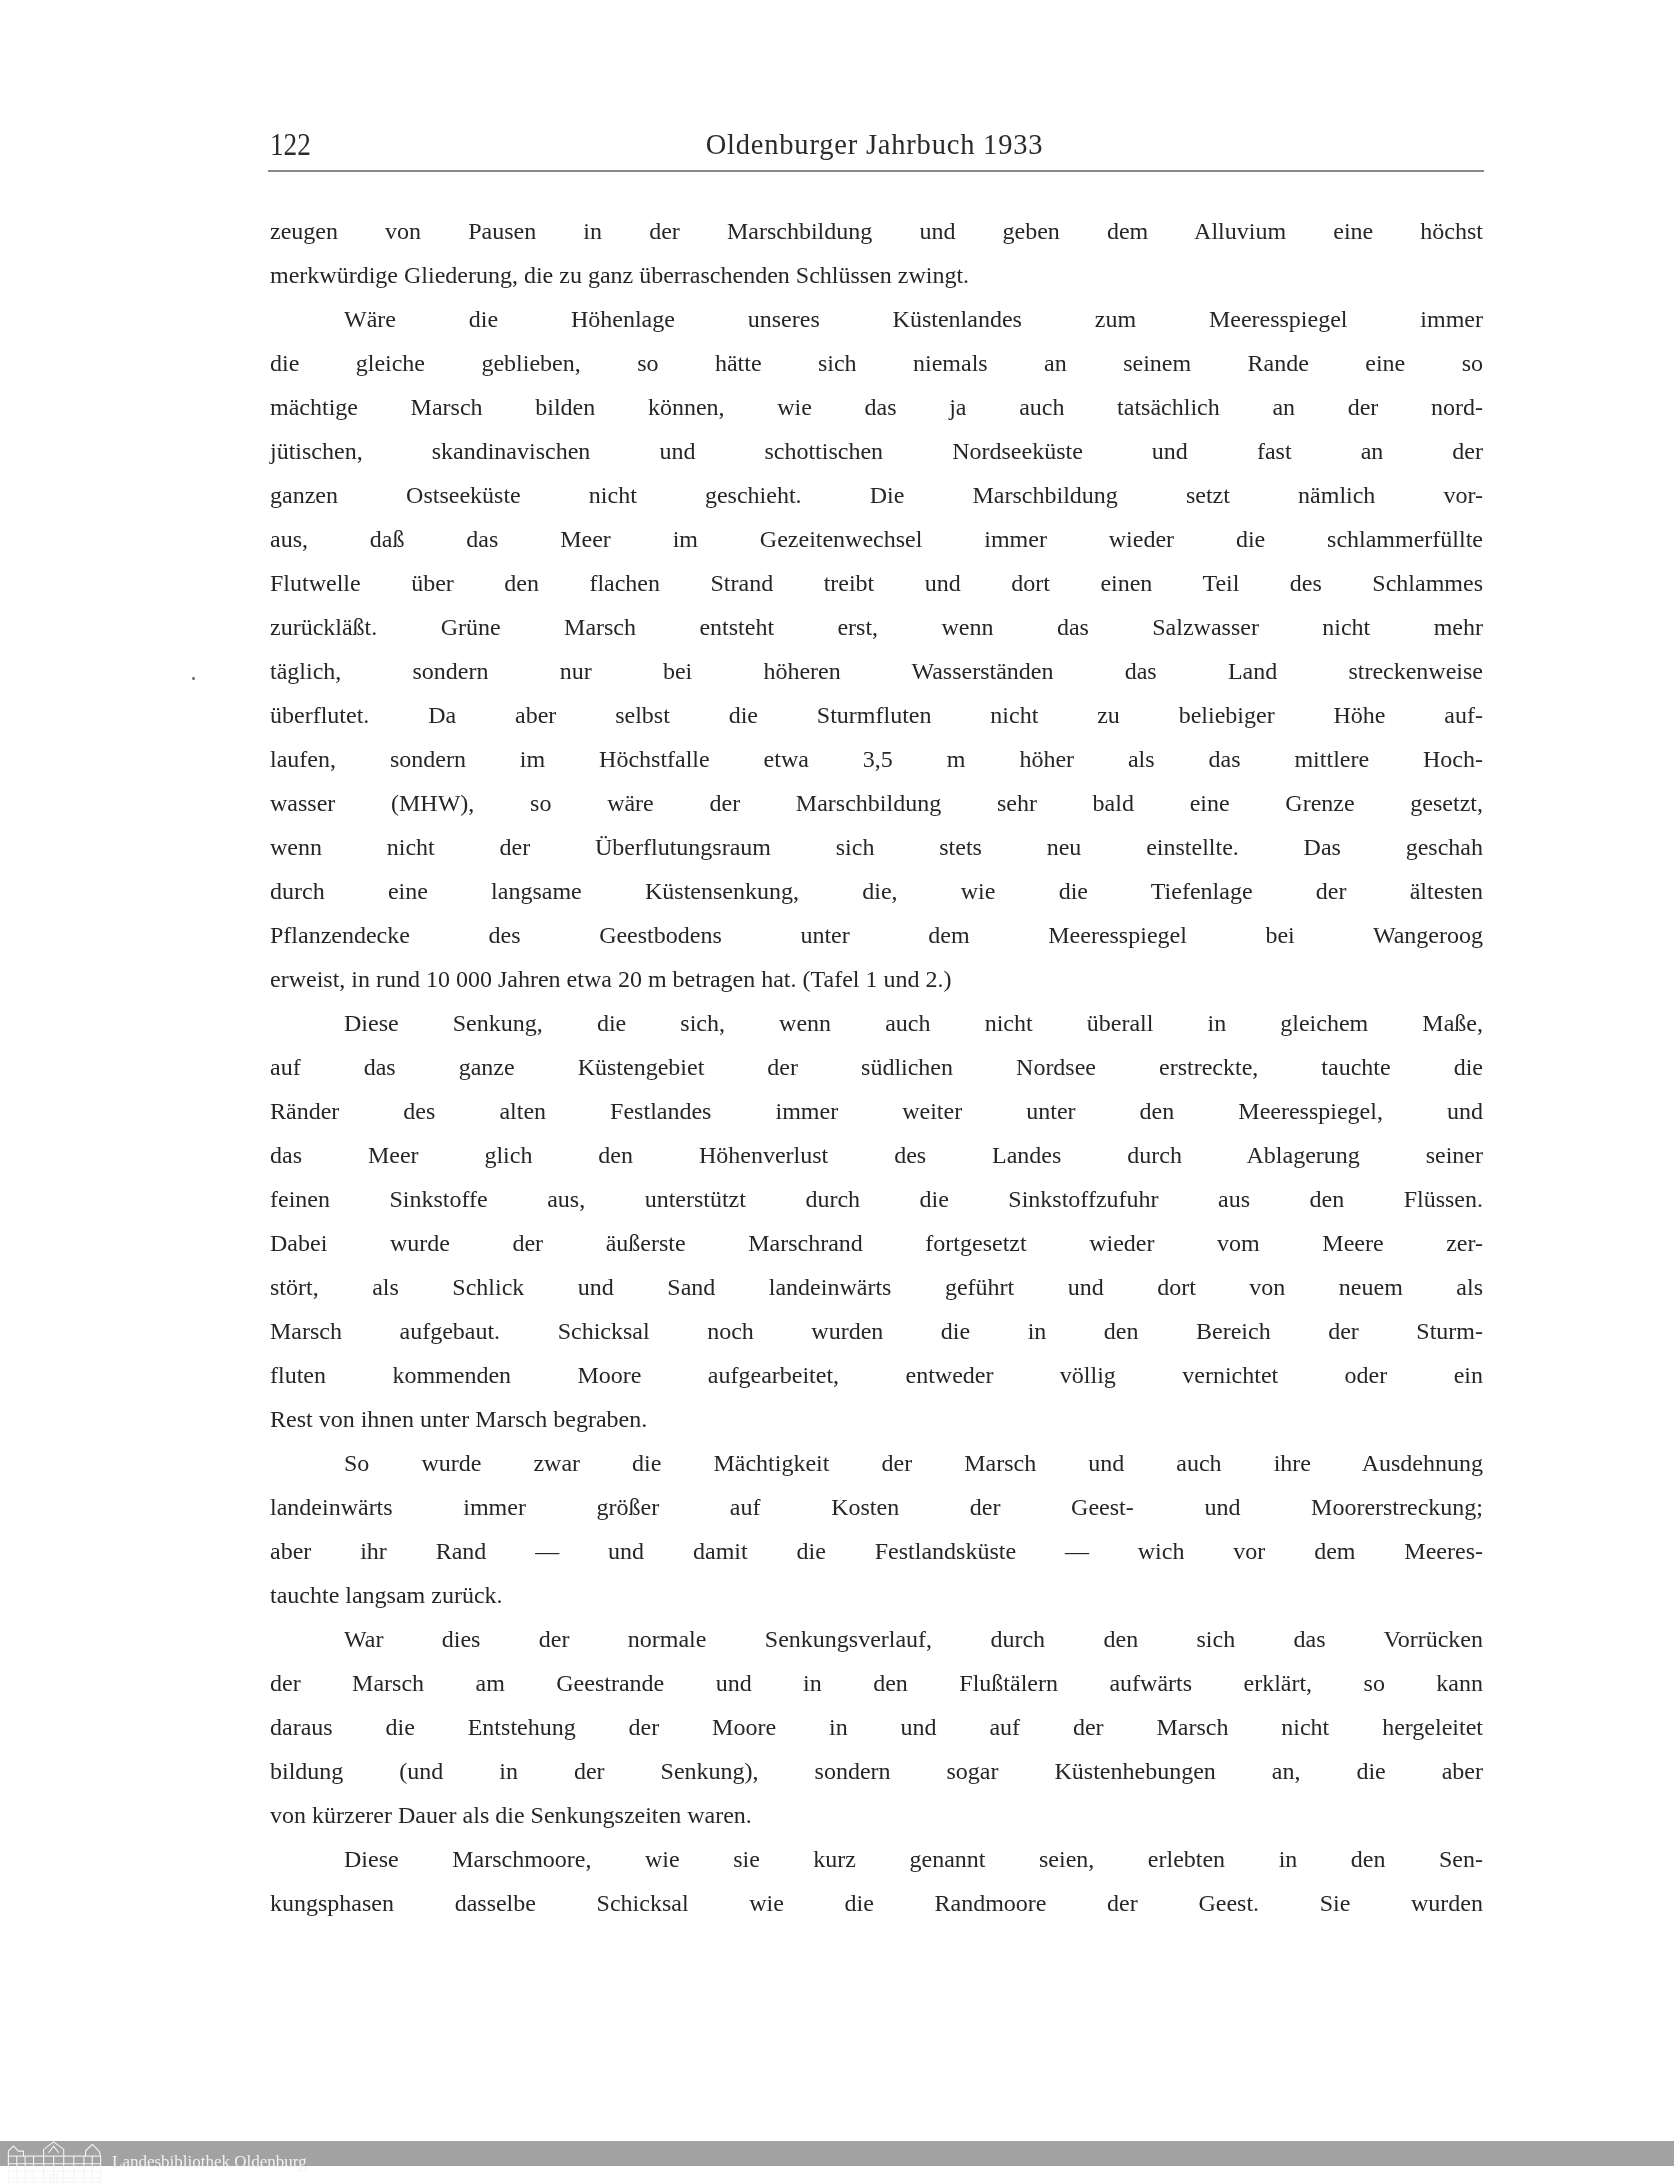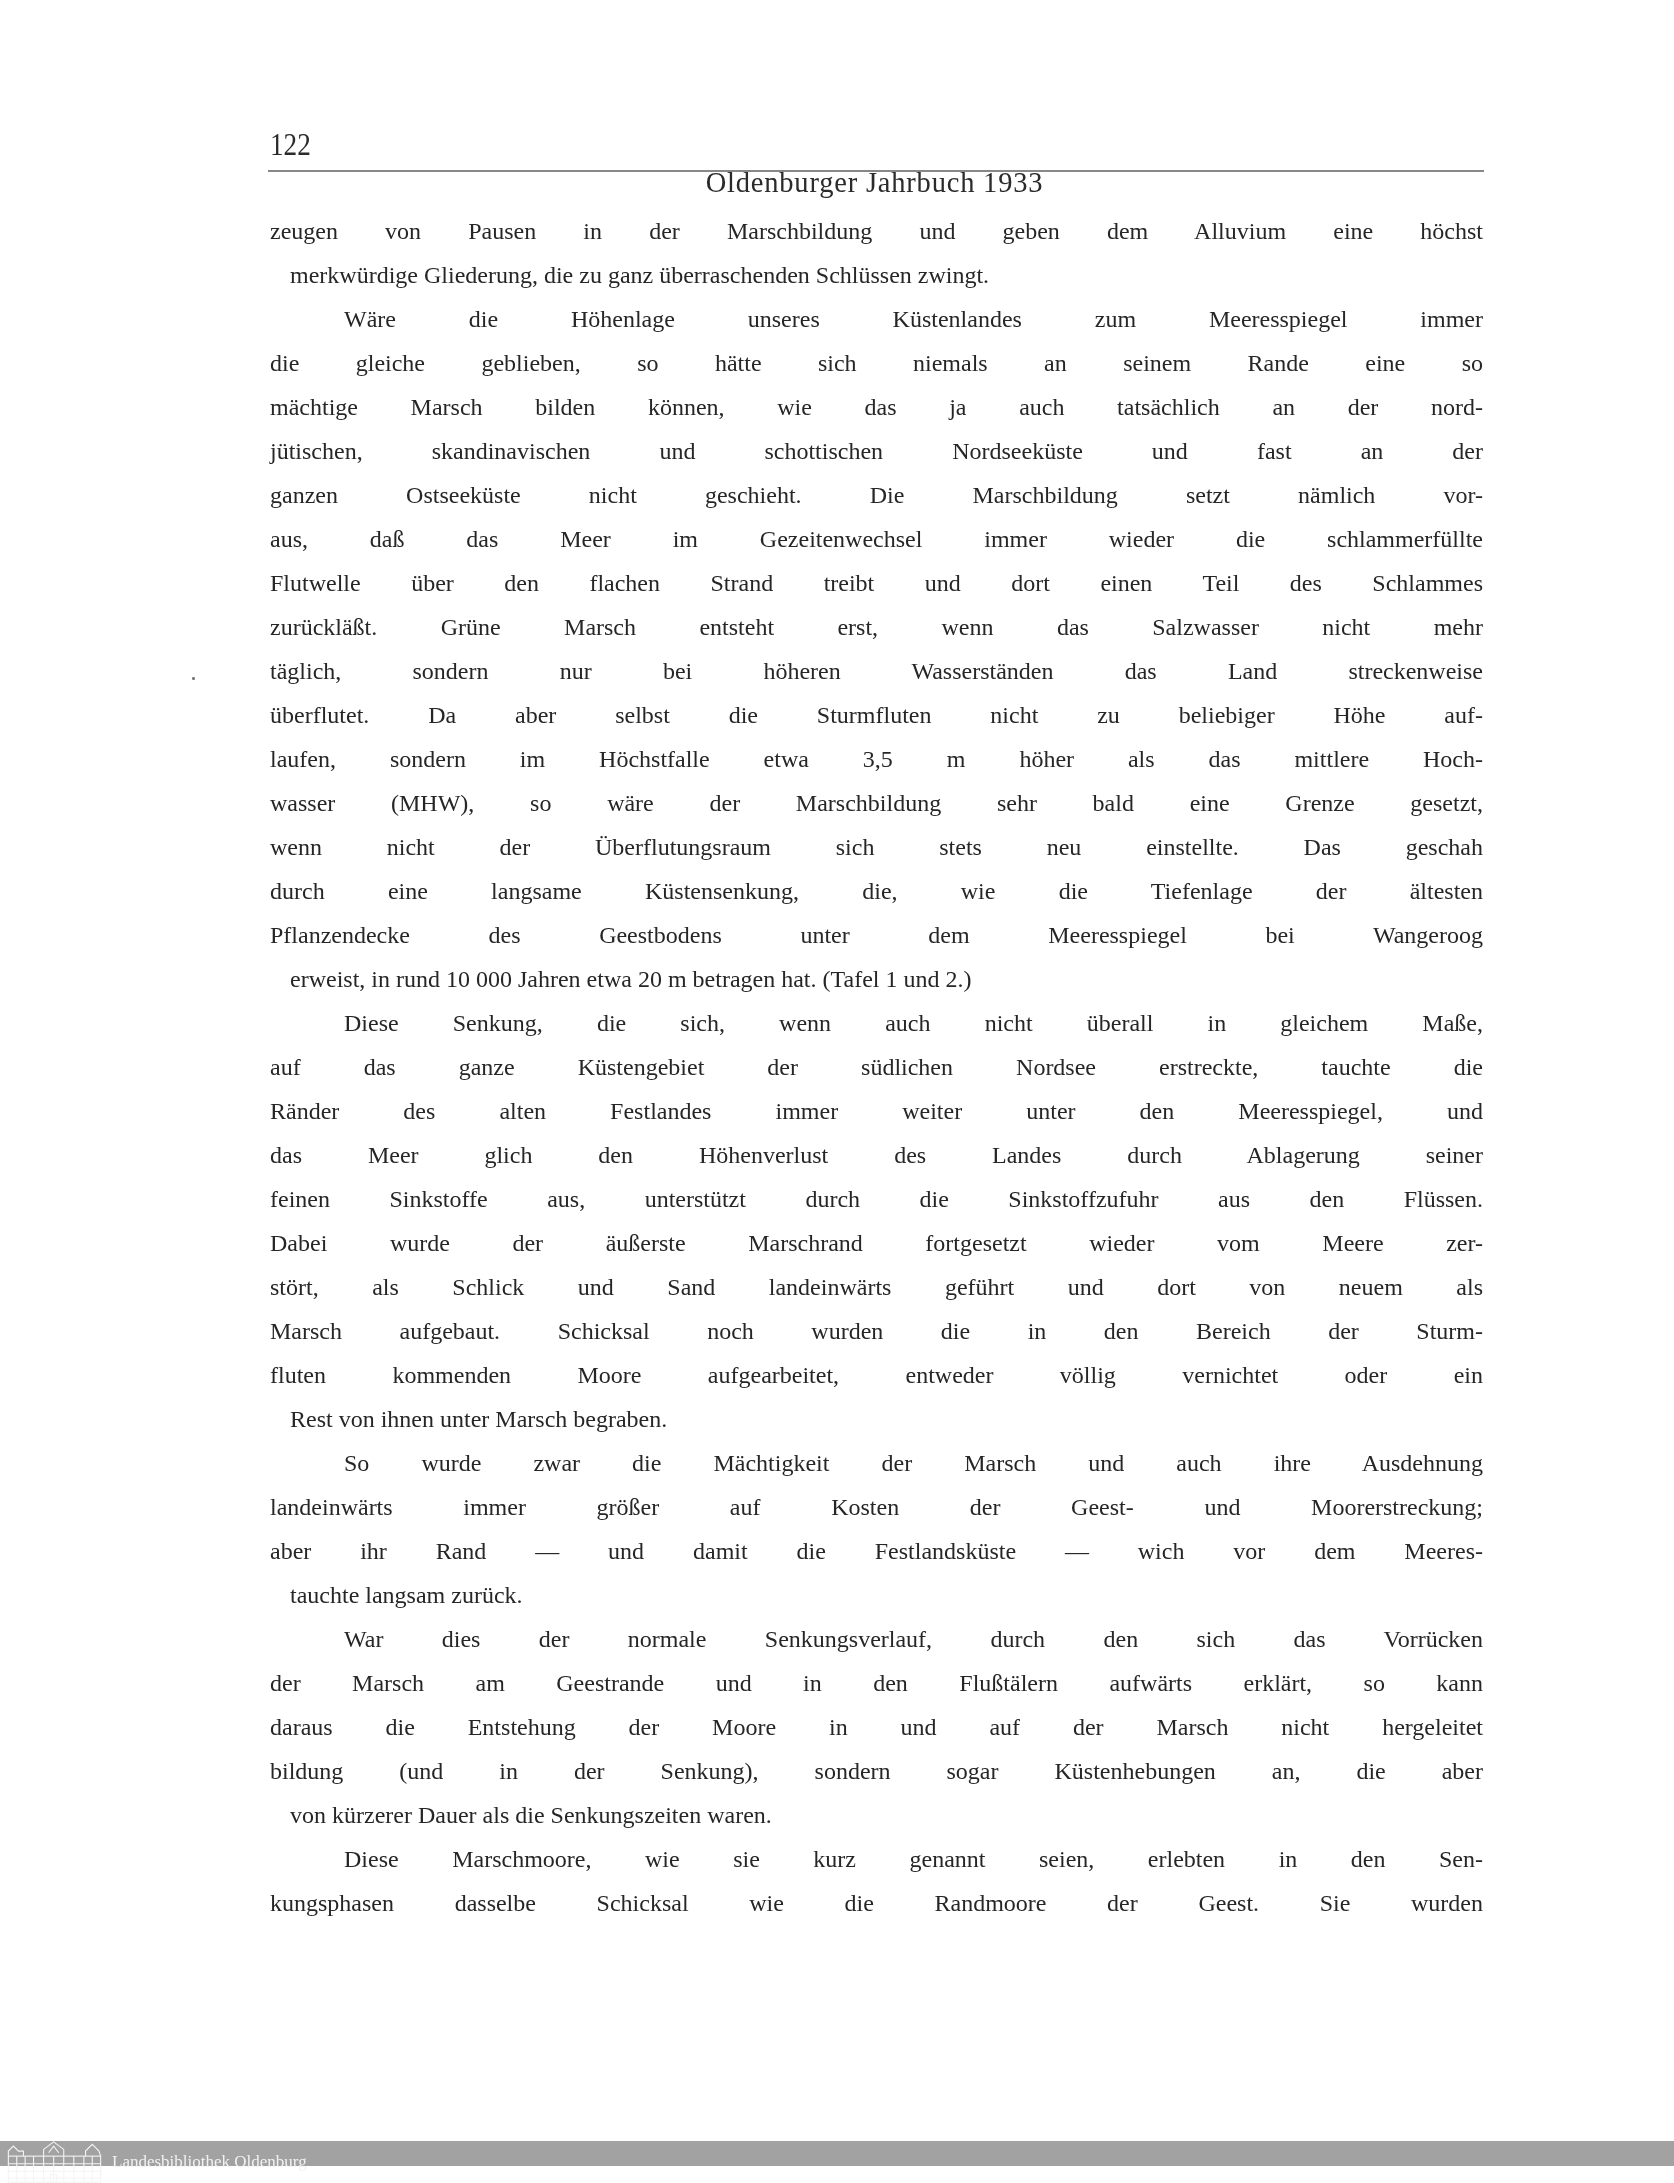--- a/index.html
+++ b/index.html
@@ -8,34 +8,34 @@
   .running-head { position: absolute; left: 270px; top: 126px; width: 1214px; height: 37px; }
   .page-number {
     position: absolute; left: 0; top: 0;
     font-family: "Liberation Serif", "DejaVu Serif", serif;
     font-size: 32px; line-height: 37px; color: #2b2b2b;
     transform: scaleX(0.85); transform-origin: left center;
   }
   .journal-title {
     position: absolute; left: 0; width: 1209px; top: 0; text-align: center;
     font-family: "Liberation Serif", "DejaVu Serif", serif;
-    font-size: 28.5px; line-height: 37px; color: #2b2b2b; letter-spacing: 0.8px; margin-top: 38px;
+    font-size: 28.5px; line-height: 37px; color: #2b2b2b; letter-spacing: 0.8px;
   }
   .head-rule { position: absolute; left: 268px; top: 170px; width: 1216px; height: 1.7px; background: #6a6a6a; opacity: 0.8; }
   .body-text { position: absolute; left: 270px; top: 209px; width: 1213px; }
   .line {
     display: block; height: 44px; line-height: 44px; white-space: nowrap; overflow: visible;
     font-family: "Liberation Serif", "DejaVu Serif", serif;
     font-size: 24px; color: #262626;
     text-align: justify; text-align-last: justify;
   }
   .line.indent { padding-left: 74px; }
   .line.last { text-align-last: left; }
   .line span.t { display: inline-block; width: 100%; white-space: normal; text-align: justify; text-align-last: justify; }
-  .line.last span.t { text-align-last: left; margin-left: 20px; }
+  .line.last span.t { text-align-last: left; }
   .margin-dot { position: absolute; left: 192px; top: 677px; width: 2.5px; height: 2.5px; background: #777; border-radius: 50%; }
   .footer { position: absolute; left: 0; top: 2141px; width: 1675px; height: 25px; background: #a2a2a2; }
   .footer-logo { position: absolute; left: 5px; top: 0; width: 99px; height: 42px; }
   .footer-text {
     position: absolute; left: 112px; top: 0; height: 42px; line-height: 42px;
     font-family: "Liberation Serif", "DejaVu Serif", serif; font-size: 17px; color: #f2f2f2;
   }
 </style>
 </head>
 <body>

